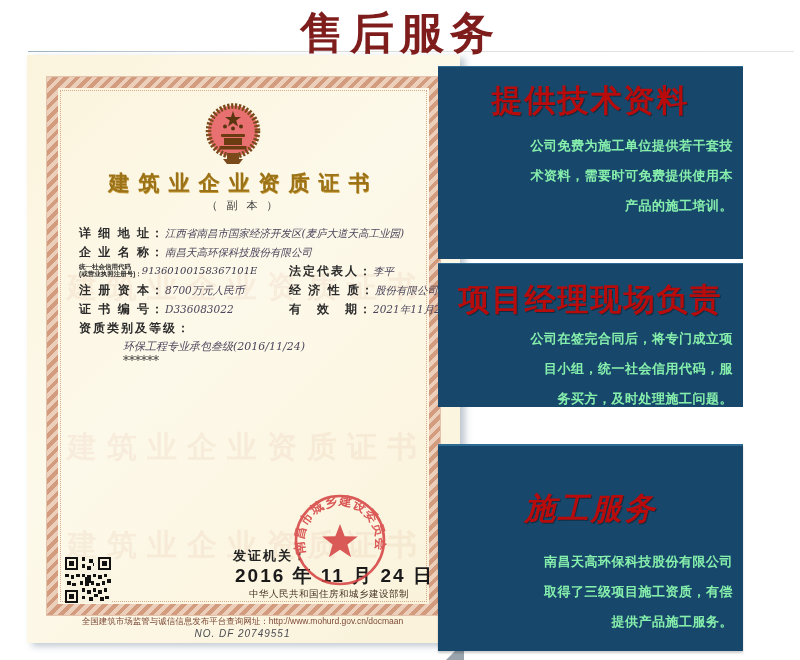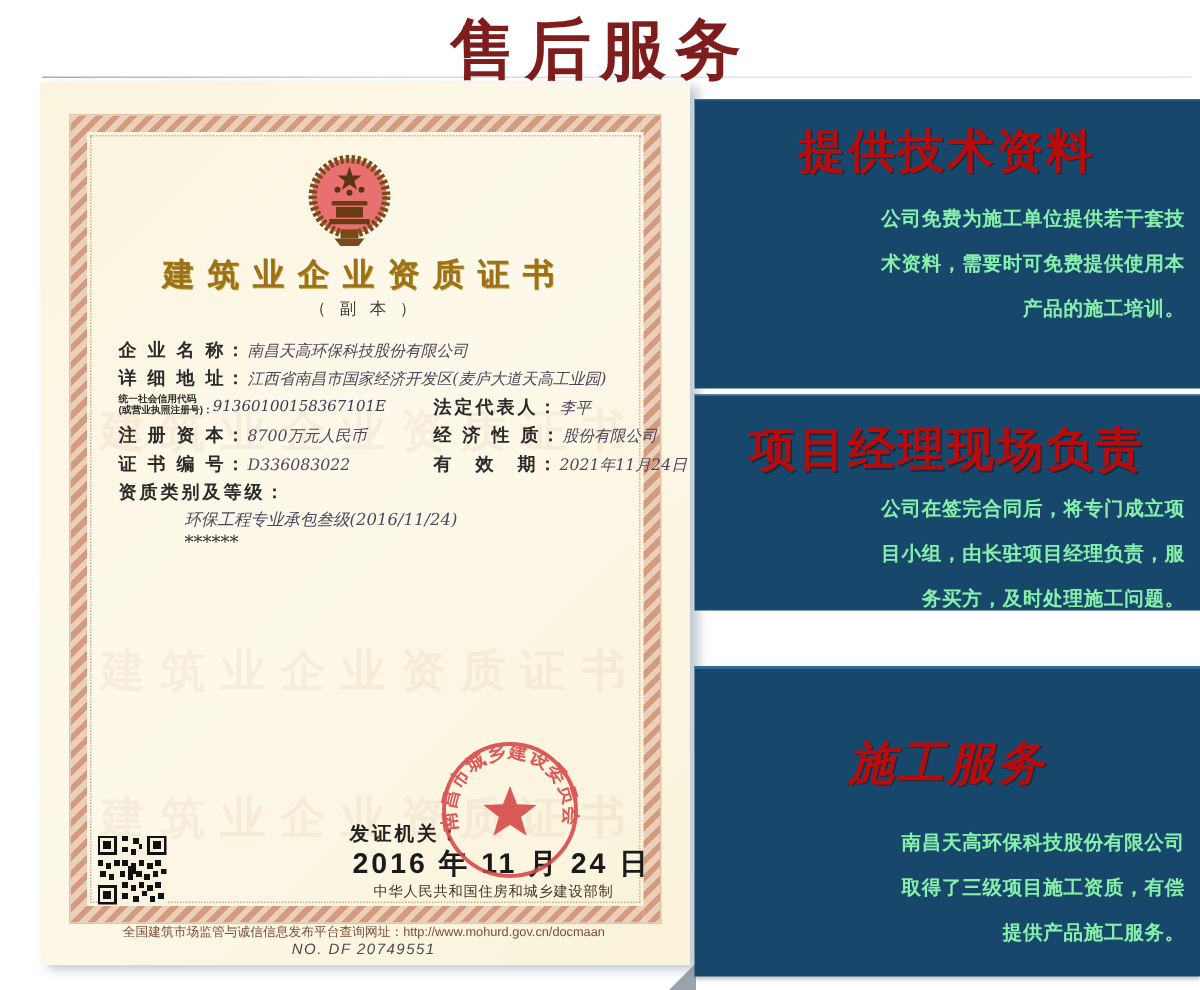--- a/index.html
+++ b/index.html
@@ -75,21 +75,21 @@
     justify-content:space-between;align-items:center;padding:0 16px 0 14px;box-sizing:border-box;flex-direction:column;
   }
   .cert-footer .q{font-size:8.5px;color:#7d4a38;}
   .cert-footer .no{font-size:10px;color:#4a4a52;letter-spacing:1px;font-style:italic;}
   .corner-fold{
     position:absolute;left:446px;top:642px;width:0;height:0;z-index:1;
     border-right:18px solid #9aa4ac;border-top:18px solid transparent;
   }
   
   .panel{
-    position:absolute;left:463px;width:337px;background:#17486b;
+    position:absolute;left:438px;width:305px;background:#17486b;
     border-top:1px solid #2e6b94;box-sizing:border-box;z-index:2;
   }
   .panel-heading{
     text-align:center;font-size:31px;font-weight:bold;color:#b80b0b;
     letter-spacing:2px;text-shadow:1px 1px 0 rgba(0,0,0,.35);
   }
   .panel-body{
     white-space:pre-line;color:#86efac;font-weight:bold;font-size:13px;
     line-height:30px;padding:0 10px 0 16px;letter-spacing:.5px;text-align:right;
   }
@@ -128,24 +128,24 @@
     <rect x="14.5" y="43" width="27" height="3.5" fill="#6b3c12"></rect>
     <rect x="22" y="50" width="12" height="6" fill="#7a4a1a"></rect>
     <path d="M18 56 L38 56 L34 61 L22 61 Z" fill="#7a4a1a"></path>
   </svg>
 
   <div class="cert-title">建筑业企业资质证书</div>
   <div class="cert-subtitle">（ 副 本 ）</div>
 
   <div class="fields">
     <div class="frow">
+      <span class="flabel">详 细 地 址：</span><span class="fvalue">江西省南昌市国家经济开发区(麦庐大道天高工业园)</span>
+    </div>
+    <div class="frow">
       <span class="flabel">企 业 名 称：</span><span class="fvalue">南昌天高环保科技股份有限公司</span>
-    </div>
-    <div class="frow">
-      <span class="flabel">详 细 地 址：</span><span class="fvalue">江西省南昌市国家经济开发区(麦庐大道天高工业园)</span>
     </div>
     <div class="frow">
       <span class="tinylabel"><span>统一社会信用代码</span><br><span>(或营业执照注册号)：</span></span><span class="codeval">91360100158367101E</span>
       <span class="rcol">
         <span class="flabel">法定代表人：</span><span class="fvalue">李平</span>
       </span>
     </div>
     <div class="frow">
       <span class="flabel">注 册 资 本：</span><span class="fvalue">8700万元人民币</span>
       <span class="rcol">
@@ -241,21 +241,21 @@
 <div class="panel panel-1">
   <div class="panel-heading">提供技术资料</div>
   <div class="panel-body">公司免费为施工单位提供若干套技
 术资料，需要时可免费提供使用本
 产品的施工培训。</div>
 </div>
 
 <div class="panel panel-2">
   <div class="panel-heading">项目经理现场负责</div>
   <div class="panel-body">公司在签完合同后，将专门成立项
-目小组，由长驻项目经理负责，服
+目小组，统一社会信用代码，服
 务买方，及时处理施工问题。</div>
 </div>
 
 <div class="panel panel-3">
   <div class="panel-heading">施工服务</div>
   <div class="panel-body">南昌天高环保科技股份有限公司
 取得了三级项目施工资质，有偿
 提供产品施工服务。</div>
 </div>
 

